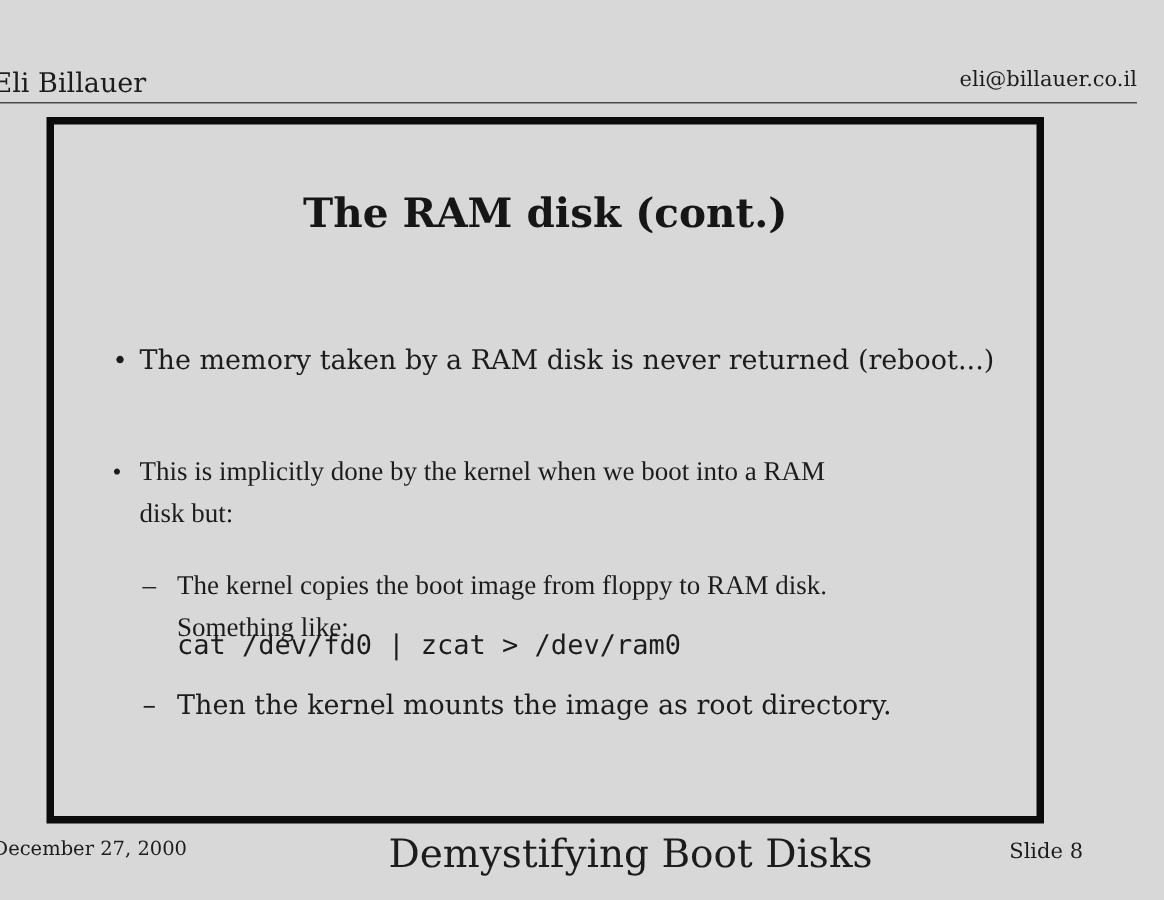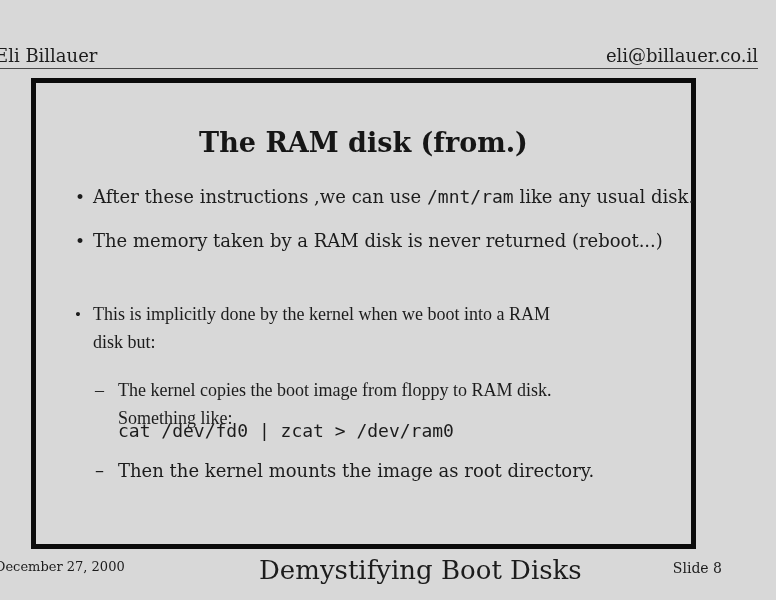--- a/index.html
+++ b/index.html
@@ -8,21 +8,21 @@
     background: #d8d8d8;
     position: relative;
     overflow: hidden;
     font-family: "DejaVu Serif", "Liberation Serif", serif;
     color: #1c1c1c;
   }
   .abs { position: absolute; }
 
   
   .hdr-left  { left: -5px; top: 45px; font-size: 18px; white-space: nowrap; }
-  .hdr-right { right: 18px; top: 45px; font-size: 18px; white-space: nowrap; }
+  .hdr-right { right: 18px; top: 45px; font-size: 14px; white-space: nowrap; }
   .hdr-rule  { left: 0; top: 68px; width: 758px; height: 1px; background: #4a4a4a; }
 
   
   .frame {
     left: 31px; top: 78px;
     width: 665px; height: 471px;
     border: 5px solid #0b0b0b;
     box-sizing: border-box;
     position: absolute;
   }
@@ -65,25 +65,22 @@
 </style>
 </head>
 <body>
 
 <div class="abs hdr-left">Eli Billauer</div>
 <div class="abs hdr-right">eli@billauer.co.il</div>
 <div class="abs hdr-rule"></div>
 
 <div class="frame">
 
-  <div class="abs title">The RAM disk (from.)</div>
+  <div class="abs title">The RAM disk (cont.)</div>
 
-  <div class="abs item lvl1 b1">
-    <span class="marker"><span class="bullet-glyph">•</span></span><span class="itext"><span>After these instructions ,we can use </span><span class="mono">/mnt/ram</span><span> like any usual disk.</span></span>
-  </div>
 
   <div class="abs item lvl1 b2">
     <span class="marker"><span class="bullet-glyph">•</span></span><span class="itext">The memory taken by a RAM disk is never returned (reboot...)</span>
   </div>
 
   <div class="abs item wrap lvl1 b3">
     <span class="marker"><span class="bullet-glyph">•</span></span><span class="itext wrap">This is implicitly done by the kernel when we boot into a RAM
 disk but:</span>
   </div>
 

